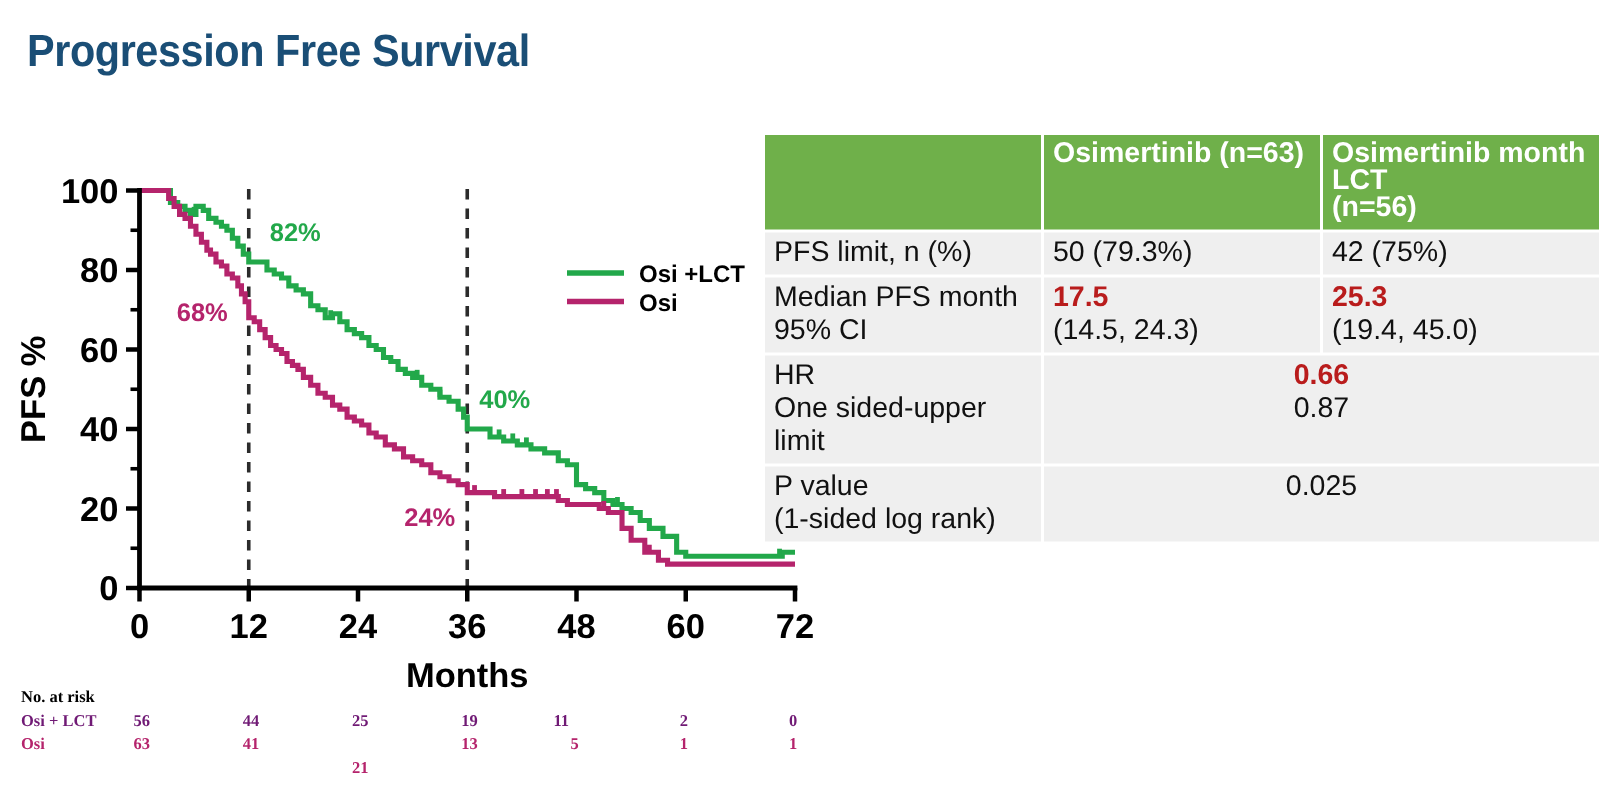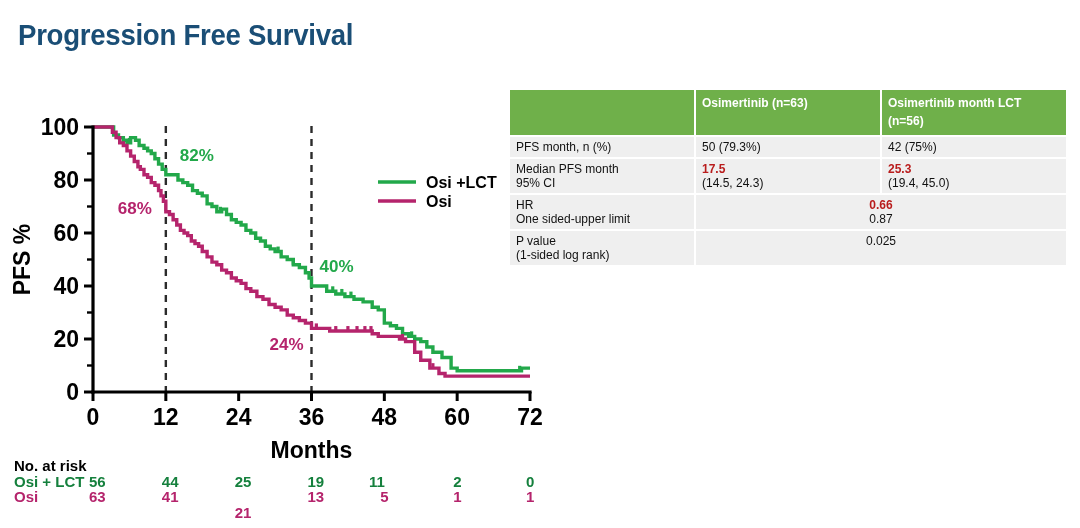--- a/index.html
+++ b/index.html
@@ -61,37 +61,38 @@
   .legend-text {
     font-family: "Liberation Sans", sans-serif;
     font-size: 16px; font-weight: bold; fill: #000000;
   }
 
   
   #risk-table {
     position: absolute;
     left: 14px; top: 458px;
     width: 520px;
-    font-size: 15px;
+    font-size: 11px;
     font-weight: bold;
     line-height: 15px;
+    font-family: Liberation Serif, serif;
   }
   #risk-table .risk-heading { color: #000000; margin-bottom: 1px; }
   .risk-row { position: relative; height: 15px; white-space: nowrap; }
   .risk-label { position: absolute; left: 0px; top: 0; }
   .risk-val { position: absolute; top: 0; text-align: left; }
 
   
   #data-table {
     position: absolute;
     left: 508px; top: 88px;
     width: 560px;
     border-collapse: separate;
     border-spacing: 2px 2px;
-    font-size: 12px;
+    font-size: 19px;
     color: #111111;
   }
   #data-table td, #data-table th {
     padding: 3px 6px;
     vertical-align: top;
     text-align: left;
     font-weight: normal;
     background: #efefef;
   }
   #data-table thead th {
@@ -193,21 +194,21 @@
           <text x="426" y="118" class="legend-text">Osi +LCT</text>
           <line x1="378" y1="131" x2="416" y2="131" stroke="#b5246c" class="legend-line"></line>
           <text x="426" y="137" class="legend-text">Osi</text>
         </g>
     </svg>
   </div>
 
   <div id="risk-table">
     <div class="risk-heading">No. at risk</div>
     <div id="risk-rows">
-        <div class="risk-row" style="color: #15803d;">
+        <div class="risk-row" style="color: #701a75;">
           <span class="risk-label">Osi + LCT</span>
           <span class="risk-val" style="left: 75px;">56</span>
           <span class="risk-val" style="left: 147.833px;">44</span>
           <span class="risk-val" style="left: 220.667px;">25</span>
           <span class="risk-val" style="left: 293.5px;">19</span>
           <span class="risk-val" style="left: 355px;">11</span>
           <span class="risk-val" style="left: 439.167px;">2</span>
           <span class="risk-val" style="left: 512px;">0</span>
         </div>
         <div class="risk-row" style="color: rgb(181, 36, 108);">
@@ -231,21 +232,21 @@
         <th class="col-val">Osimertinib (n=63)</th>
         <th class="col-val">
           <span class="cell-line">Osimertinib month LCT</span>
           <span class="cell-line">(n=56)</span>
         </th>
       </tr>
     </thead>
     <tbody id="data-table-body">
         <tr>
           <td class="col-label">
-            <span class="cell-line">PFS month, n (%)</span>
+            <span class="cell-line">PFS limit, n (%)</span>
           </td>
           <td class="col-val">
             <span class="cell-line">50 (79.3%)</span>
           </td>
           <td class="col-val">
             <span class="cell-line">42 (75%)</span>
           </td>
         </tr>
         <tr>
           <td class="col-label">

